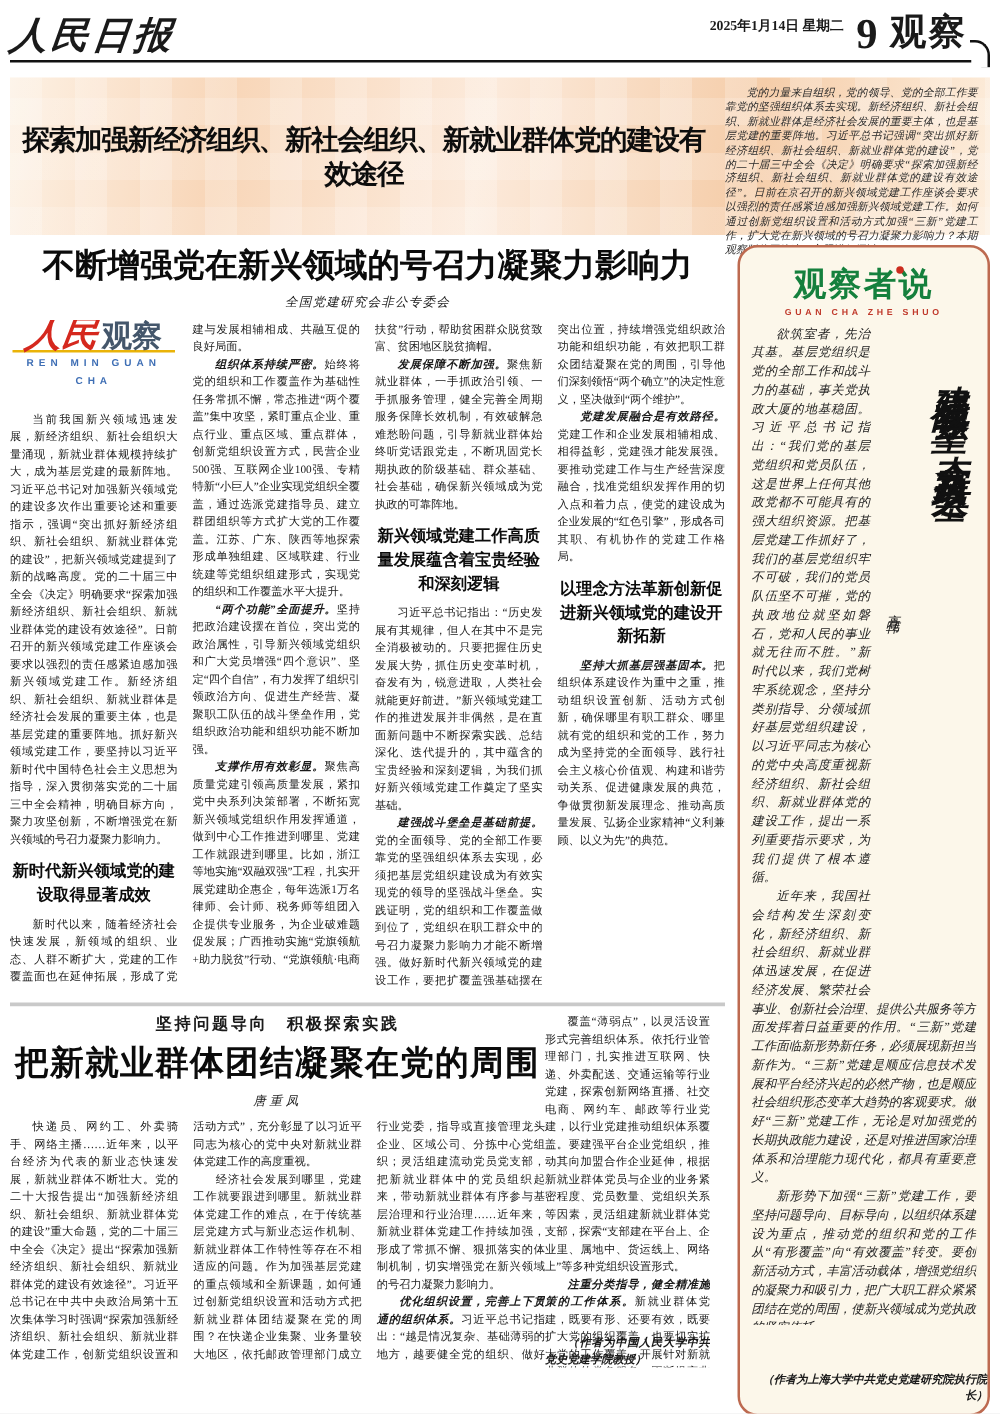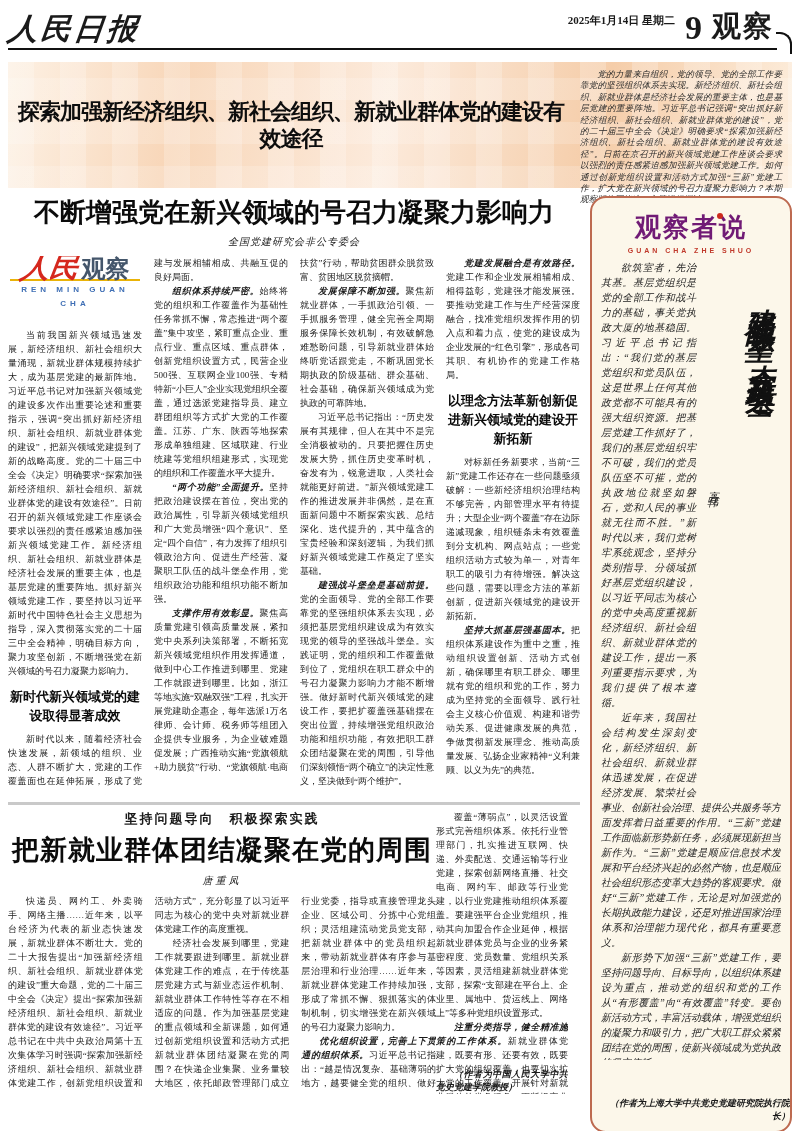--- a/index.html
+++ b/index.html
@@ -75,21 +75,21 @@
   .bottom-col4 { width:132px; height:284px; overflow:hidden; position:relative; font-size:9px; line-height:14px; text-align:justify; padding-bottom:30px; }
   .attribution { font-weight:bold; font-style:italic; font-size:9px; line-height:13px; }
   .bottom-col4 .attribution { position:absolute; bottom:0; left:0; right:0; }
   
   .sidebar { flex:1; }
   .sidebar-box {
     border:2px solid #bd6a50; border-radius:16px; background:#fcf7ea;
     height:937px; padding:10px 9px 30px; position:relative; overflow:hidden;
   }
   .sb-logo { text-align:center; margin:2px 0 6px; }
-  .sb-logo-cn { font-family:"Liberation Sans", sans-serif; font-weight:900; font-size:26px; color:#701a75; letter-spacing:2px; position:relative; }
+  .sb-logo-cn { font-family:"Liberation Sans", sans-serif; font-weight:900; font-size:26px; color:#15803d; letter-spacing:2px; position:relative; }
   .sb-dot { position:absolute; width:6px; height:6px; background:#cc2b1d; border-radius:50%; top:1px; right:24px; }
   .sb-logo-pinyin { display:block; color:#c0392b; font-family:"Liberation Sans", sans-serif; font-weight:bold; font-size:7px; letter-spacing:3px; margin-top:2px; }
   .sb-text { font-size:10px; line-height:15px; font-style:italic; text-align:justify; color:#222; height:800px; overflow:hidden; }
   .sb-text p { text-indent:2em; margin:0; }
   .vtitle {
     float:right; width:78px; height:524px; margin:4px 0 8px 7px; position:relative;
     writing-mode:vertical-rl; text-orientation:upright; padding-top:22px;
   }
   .vt-main {
     font-family:"Liberation Sans", sans-serif; font-weight:900; font-size:28px;
@@ -139,25 +139,25 @@
           </div>
           <span class="pm-pinyin">REN MIN GUAN CHA</span>
         </div>
       <p>当前我国新兴领域迅速发展，新经济组织、新社会组织大量涌现，新就业群体规模持续扩大，成为基层党建的最新阵地。习近平总书记对加强新兴领域党的建设多次作出重要论述和重要指示，强调“突出抓好新经济组织、新社会组织、新就业群体党的建设”，把新兴领域党建提到了新的战略高度。党的二十届三中全会《决定》明确要求“探索加强新经济组织、新社会组织、新就业群体党的建设有效途径”。日前召开的新兴领域党建工作座谈会要求以强烈的责任感紧迫感加强新兴领域党建工作。新经济组织、新社会组织、新就业群体是经济社会发展的重要主体，也是基层党建的重要阵地。抓好新兴领域党建工作，要坚持以习近平新时代中国特色社会主义思想为指导，深入贯彻落实党的二十届三中全会精神，明确目标方向，聚力攻坚创新，不断增强党在新兴领域的号召力凝聚力影响力。</p>
           <h3>新时代新兴领域党的建设取得显著成效</h3>
           <p>新时代以来，随着经济社会快速发展，新领域的组织、业态、人群不断扩大，党建的工作覆盖面也在延伸拓展，形成了党建与发展相辅相成、共融互促的良好局面。</p>
           <p><b class="lead">组织体系持续严密。</b>始终将党的组织和工作覆盖作为基础性任务常抓不懈，常态推进“两个覆盖”集中攻坚，紧盯重点企业、重点行业、重点区域、重点群体，创新党组织设置方式，民营企业500强、互联网企业100强、专精特新“小巨人”企业实现党组织全覆盖，通过选派党建指导员、建立群团组织等方式扩大党的工作覆盖。江苏、广东、陕西等地探索形成单独组建、区域联建、行业统建等党组织组建形式，实现党的组织和工作覆盖水平大提升。</p>
           <p><b class="lead">“两个功能”全面提升。</b>坚持把政治建设摆在首位，突出党的政治属性，引导新兴领域党组织和广大党员增强“四个意识”、坚定“四个自信”，有力发挥了组织引领政治方向、促进生产经营、凝聚职工队伍的战斗堡垒作用，党组织政治功能和组织功能不断加强。</p>
           <p><b class="lead">支撑作用有效彰显。</b>聚焦高质量党建引领高质量发展，紧扣党中央系列决策部署，不断拓宽新兴领域党组织作用发挥通道，做到中心工作推进到哪里、党建工作就跟进到哪里。比如，浙江等地实施“双融双强”工程，扎实开展党建助企惠企，每年选派1万名律师、会计师、税务师等组团入企提供专业服务，为企业破难题促发展；广西推动实施“党旗领航+助力脱贫”行动、“党旗领航·电商扶贫”行动，帮助贫困群众脱贫致富、贫困地区脱贫摘帽。</p>
           <p><b class="lead">发展保障不断加强。</b>聚焦新就业群体，一手抓政治引领、一手抓服务管理，健全完善全周期服务保障长效机制，有效破解急难愁盼问题，引导新就业群体始终听党话跟党走，不断巩固党长期执政的阶级基础、群众基础、社会基础，确保新兴领域成为党执政的可靠阵地。</p>
+          <h3>新兴领域党建工作高质量发展蕴含着宝贵经验和深刻逻辑</h3>
           <p>习近平总书记指出：“历史发展有其规律，但人在其中不是完全消极被动的。只要把握住历史发展大势，抓住历史变革时机，奋发有为，锐意进取，人类社会就能更好前进。”新兴领域党建工作的推进发展并非偶然，是在直面新问题中不断探索实践、总结深化、迭代提升的，其中蕴含的宝贵经验和深刻逻辑，为我们抓好新兴领域党建工作奠定了坚实基础。</p>
           <p><b class="lead">建强战斗堡垒是基础前提。</b>党的全面领导、党的全部工作要靠党的坚强组织体系去实现，必须把基层党组织建设成为有效实现党的领导的坚强战斗堡垒。实践证明，党的组织和工作覆盖做到位了，党组织在职工群众中的号召力凝聚力影响力才能不断增强。做好新时代新兴领域党的建设工作，要把扩覆盖强基础摆在突出位置，持续增强党组织政治功能和组织功能，有效把职工群众团结凝聚在党的周围，引导他们深刻领悟“两个确立”的决定性意义，坚决做到“两个维护”。</p>
           <p><b class="lead">党建发展融合是有效路径。</b>党建工作和企业发展相辅相成、相得益彰，党建强才能发展强。要推动党建工作与生产经营深度融合，找准党组织发挥作用的切入点和着力点，使党的建设成为企业发展的“红色引擎”，形成各司其职、有机协作的党建工作格局。</p>
           <h3>以理念方法革新创新促进新兴领域党的建设开新拓新</h3>
-          <p>对标新任务新要求，当前“三新”党建工作还存在一些问题亟须破解：一些新经济组织治理结构不够完善，内部管理水平有待提升；大型企业“两个覆盖”存在边际递减现象，组织链条未有效覆盖到分支机构、网点站点；一些党组织活动方式较为单一，对青年职工的吸引力有待增强。解决这些问题，需要以理念方法的革新创新，促进新兴领域党的建设开新拓新。</p>
           <p><b class="lead">坚持大抓基层强基固本。</b>把组织体系建设作为重中之重，推动组织设置创新、活动方式创新，确保哪里有职工群众、哪里就有党的组织和党的工作，努力成为坚持党的全面领导、践行社会主义核心价值观、构建和谐劳动关系、促进健康发展的典范，争做贯彻新发展理念、推动高质量发展、弘扬企业家精神“义利兼顾、以义为先”的典范。</p>
         </div>
 
       <div class="gray-rule"></div>
 
       <div class="bottom-article">
         <div class="bottom-left">
           <div class="bottom-kicker">坚持问题导向　积极探索实践</div>
           <h2 class="bottom-headline">把新就业群体团结凝聚在党的周围</h2>
           <div class="bottom-author">唐重凤</div>

